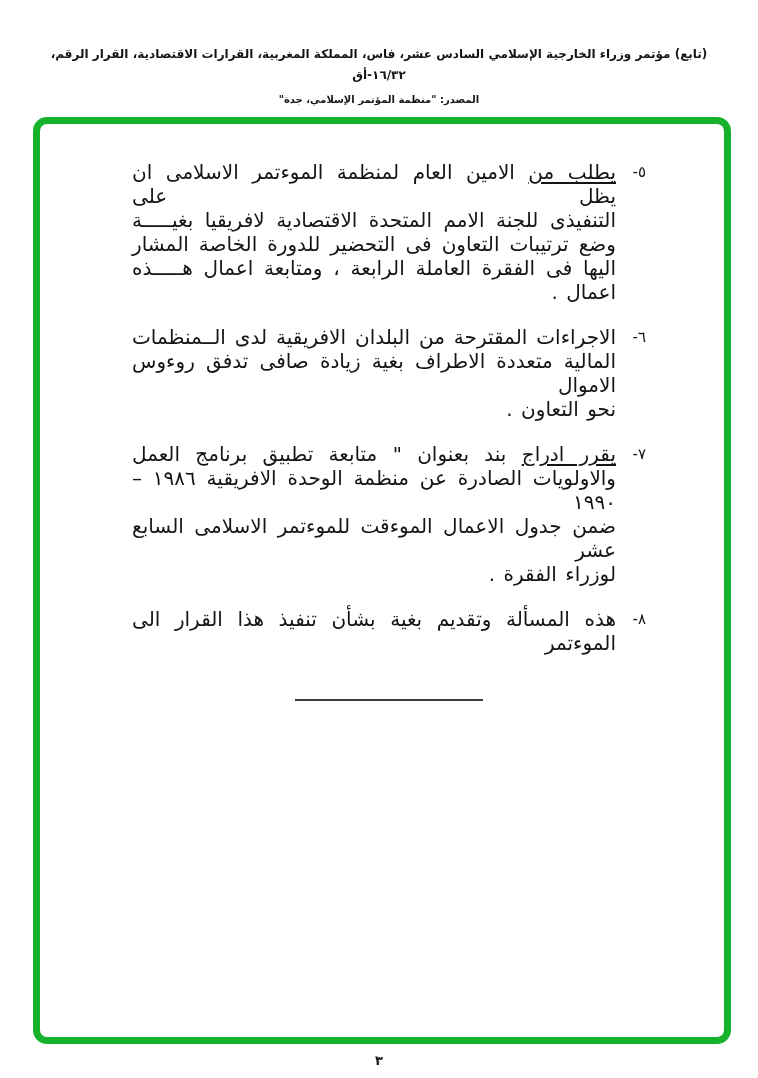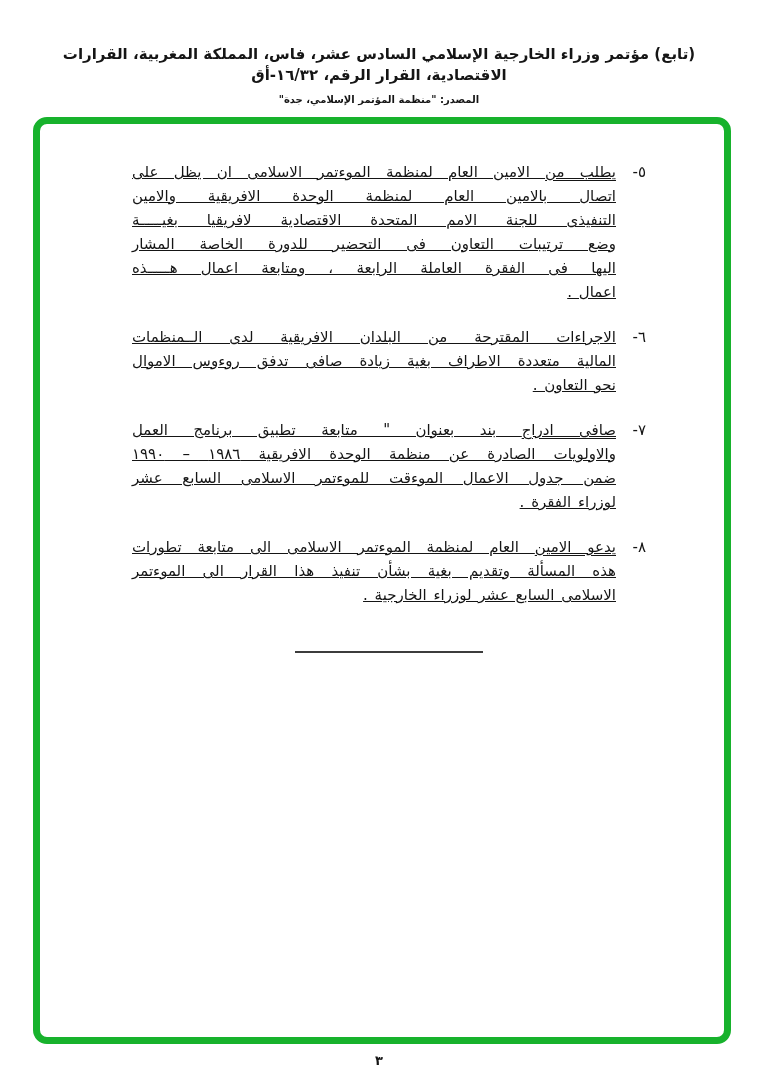--- a/index.html
+++ b/index.html
@@ -1,33 +1,33 @@
 <!DOCTYPE html>
 <html><head>
 <meta charset="utf-8">
 <style>
   html,body{margin:0;padding:0;background:#fff;}
   .page{
     width:758px;height:1078px;background:#ffffff;position:relative;
     font-family:"DejaVu Sans",sans-serif;color:#151515;overflow:hidden;
   }
   .header{padding-top:44px;text-align:center;direction:rtl;}
-  .header-main{font-size:15px;font-weight:bold;line-height:21px;padding:0 30px;}
+  .header-main{font-size:12px;font-weight:bold;line-height:21px;padding:0 30px;}
   .header-source{font-size:10px;font-weight:bold;margin-top:8px;}
   .frame{
     box-sizing:border-box;width:698px;height:927px;margin:12px 0 0 33px;
     border:7px solid #17b22c;border-radius:14px;background:#fff;
   }
   .content{direction:rtl;padding:36px 78px 0 92px;}
   .item{display:flex;margin-bottom:21px;}
   .marker{width:30px;flex:none;font-size:15px;line-height:24px;white-space:nowrap;}
   .para{flex:1;}
   .line{
-    font-size:15px;line-height:24px;text-align:justify;
-    text-align-last:justify;-moz-text-align-last:justify;word-spacing:2px;text-decoration:underline;
+    font-size:20px;line-height:24px;text-align:justify;
+    text-align-last:justify;-moz-text-align-last:justify;word-spacing:2px;
   }
   .line.last{text-align-last:right;-moz-text-align-last:right;}
   .lead{text-decoration:underline;text-underline-offset:3px;}
   .rule{width:188px;height:0;border-top:2px solid #3c3c3c;margin:44px auto 0 auto;}
   .page-num{text-align:center;font-size:13px;font-weight:bold;margin-top:9px;direction:rtl;}
 </style>
 </head>
 <body>
 
 <div class="page">
@@ -37,53 +37,50 @@
     <div class="header-source">المصدر:  "منظمة المؤتمر الإسلامي، جدة"</div>
   </div>
 
   <div class="frame">
     <div class="content">
 
       <div class="item">
         <div class="marker">٥-</div>
         <div class="para">
           <div class="line"><span class="lead">يطلب من</span><span> الامين العام لمنظمة الموءتمر الاسلامى ان يظل على</span></div>
-          <div class="line">اتصال بالامين العام لمنظمة الوحدة الافريقية والامين</div>
           <div class="line">التنفيذى للجنة الامم المتحدة الاقتصادية لافريقيا بغيـــــة</div>
           <div class="line">وضع ترتيبات التعاون فى التحضير للدورة الخاصة المشار</div>
           <div class="line">اليها فى الفقرة العاملة الرابعة ، ومتابعة اعمال هـــــذه</div>
           <div class="line last">اعمال .</div>
         </div>
       </div>
 
       <div class="item">
         <div class="marker">٦-</div>
         <div class="para">
           <div class="line">الاجراءات المقترحة من البلدان الافريقية لدى الــمنظمات</div>
           <div class="line">المالية متعددة الاطراف بغية زيادة صافى تدفق روءوس الاموال</div>
           <div class="line last">نحو التعاون .</div>
         </div>
       </div>
 
       <div class="item">
         <div class="marker">٧-</div>
         <div class="para">
-          <div class="line"><span class="lead">صافى ادراج</span><span> بند بعنوان " متابعة تطبيق برنامج العمل</span></div>
+          <div class="line"><span class="lead">يقرر ادراج</span><span> بند بعنوان " متابعة تطبيق برنامج العمل</span></div>
           <div class="line">والاولويات الصادرة عن منظمة الوحدة الافريقية ١٩٨٦ – ١٩٩٠</div>
           <div class="line">ضمن جدول الاعمال الموءقت للموءتمر الاسلامى السابع عشر</div>
           <div class="line last">لوزراء الفقرة .</div>
         </div>
       </div>
 
       <div class="item">
         <div class="marker">٨-</div>
         <div class="para">
-          <div class="line"><span class="lead">يدعو الامين</span><span> العام لمنظمة الموءتمر الاسلامى الى متابعة تطورات</span></div>
           <div class="line">هذه المسألة وتقديم بغية بشأن تنفيذ هذا القرار الى الموءتمر</div>
-          <div class="line last">الاسلامى السابع عشر لوزراء الخارجية .</div>
         </div>
       </div>
 
       <div class="rule"></div>
 
     </div>
   </div>
 
   <div class="page-num">٣</div>
 

